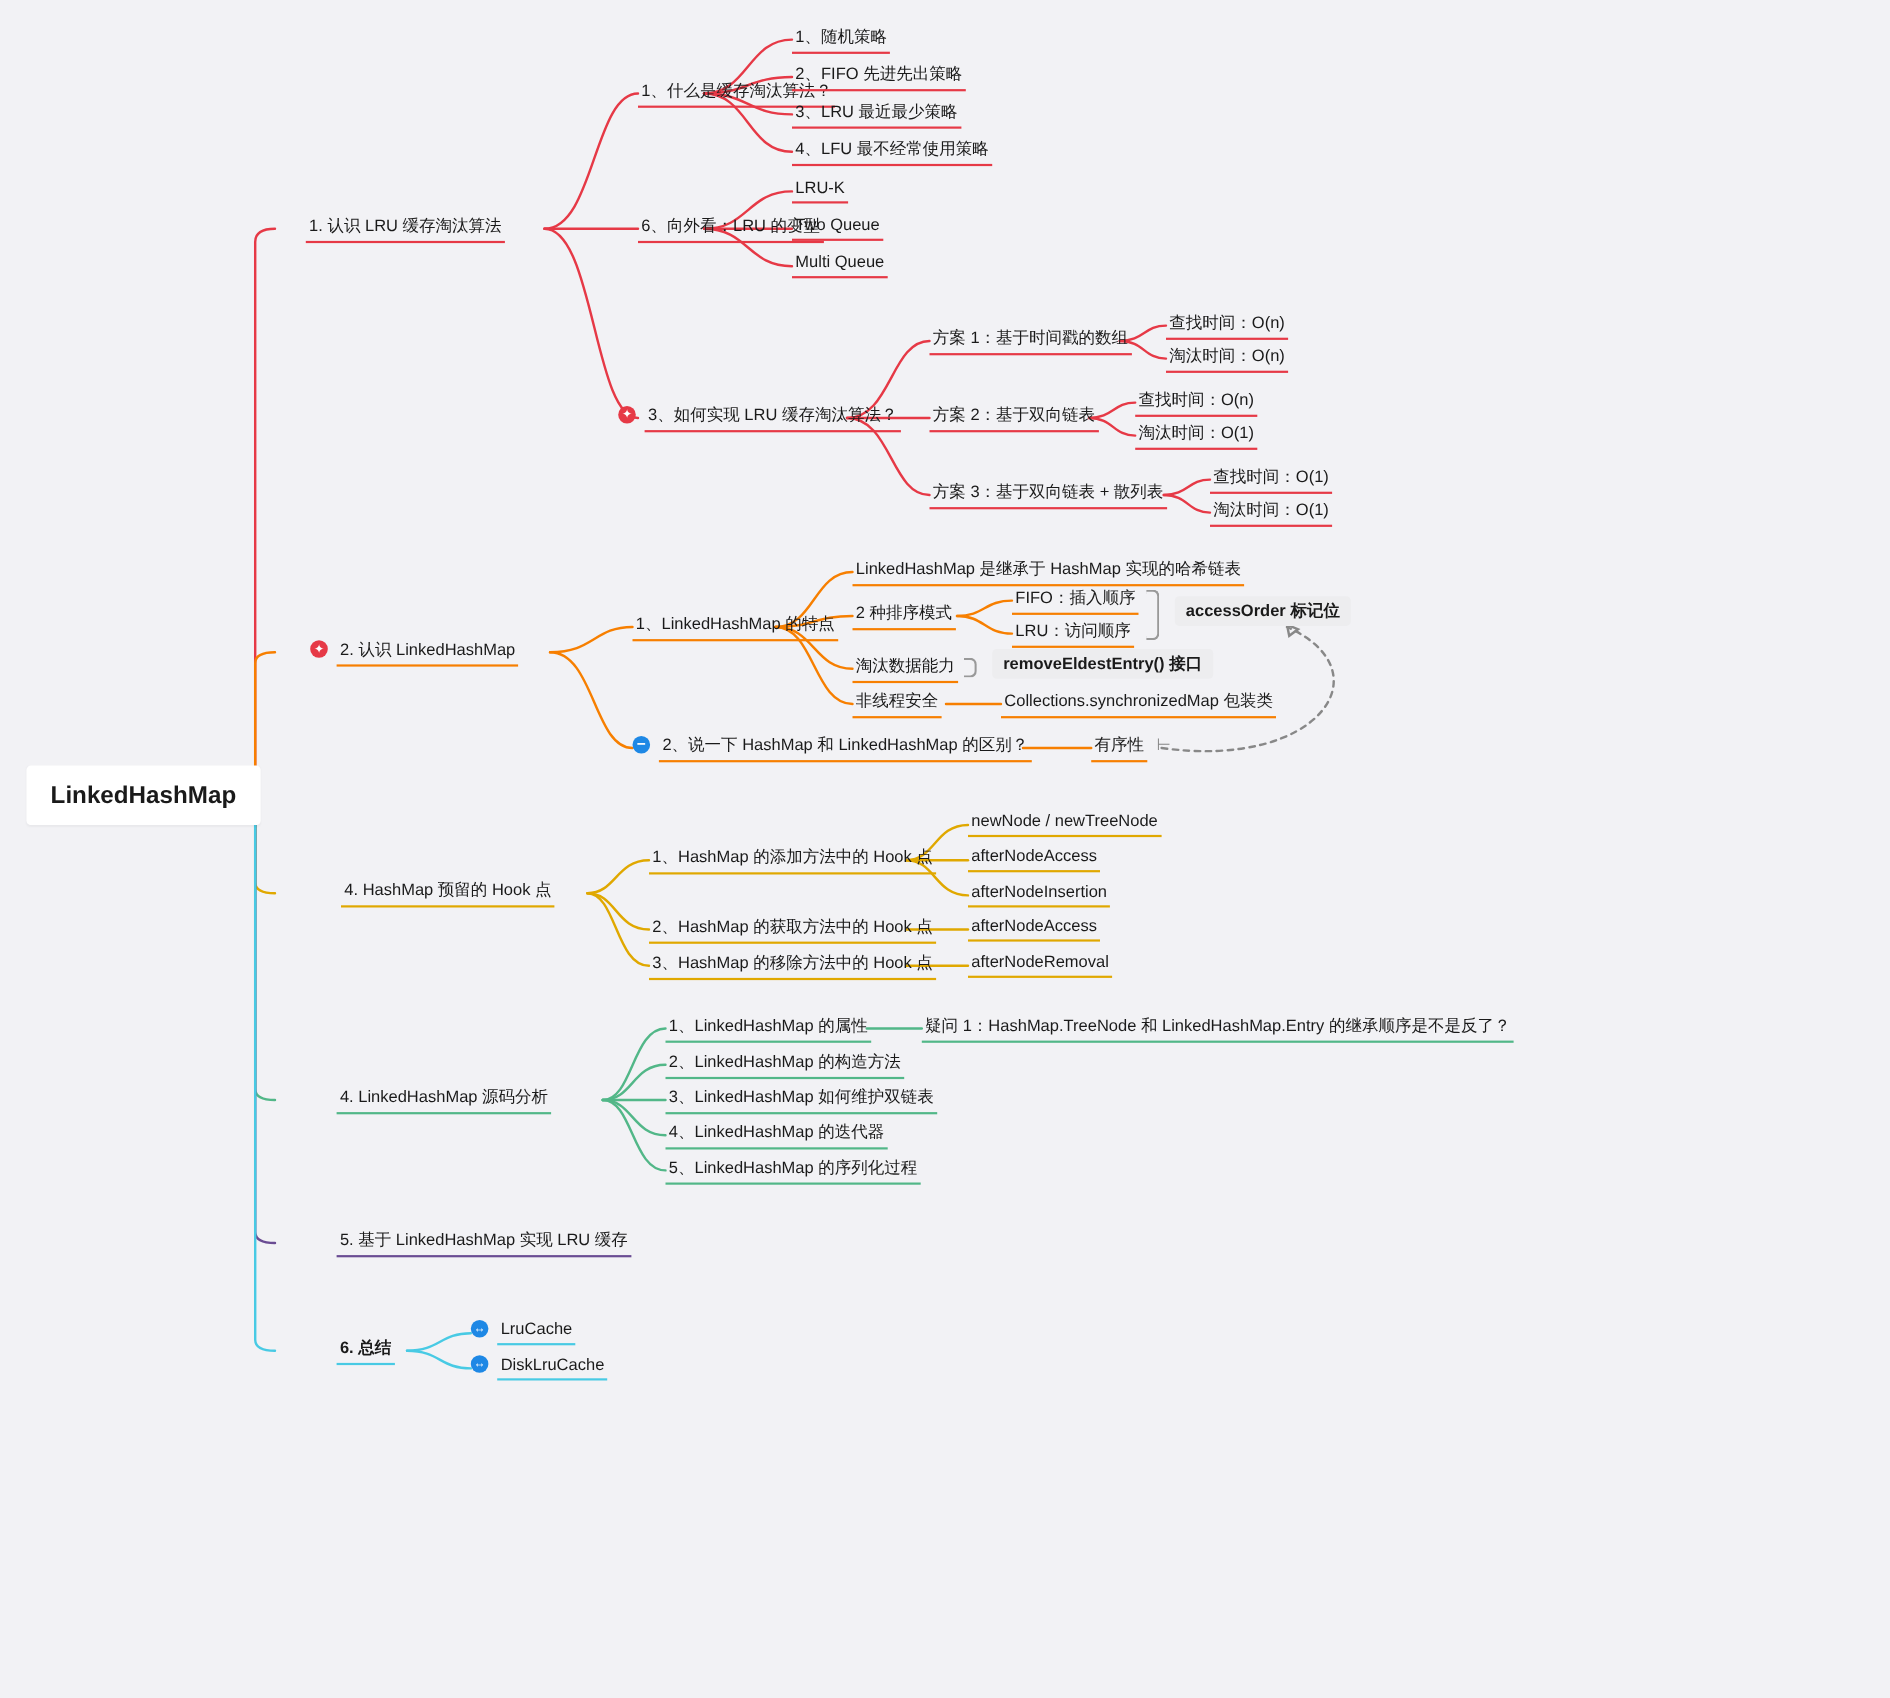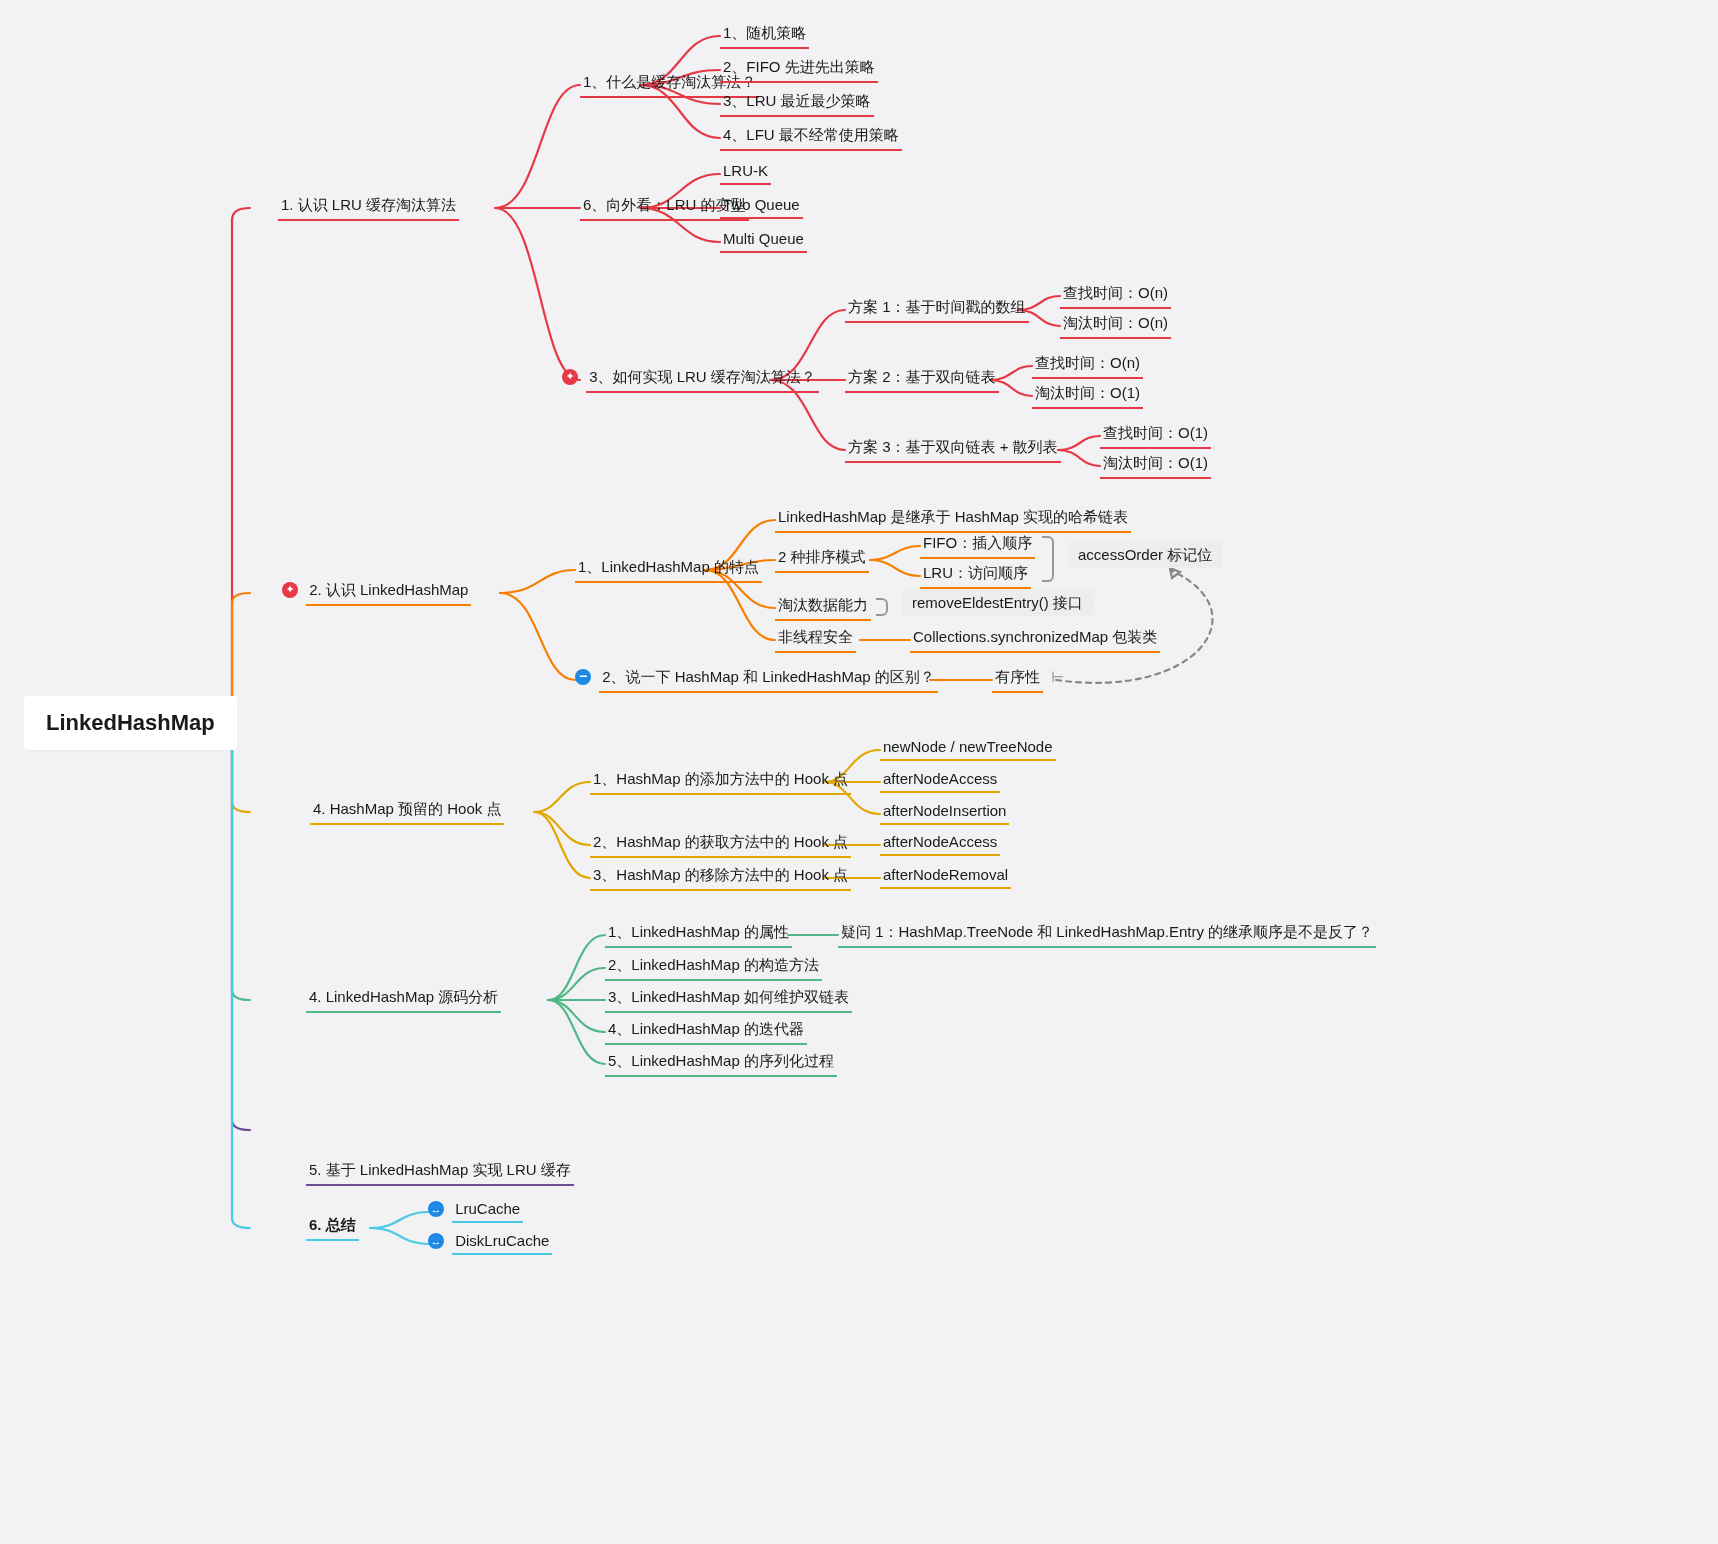--- a/index.html
+++ b/index.html
@@ -55,21 +55,21 @@
 }
 .icon-arrow { background: #1e88e5; }
 .icon-arrow::after {
   content: "↔"; color: #fff; font-size: 11px; position: absolute;
   left: 50%; top: 50%; transform: translate(-50%,-52%);
 }
 .tag {
   background: #ededef;
   padding: 5px 10px;
   border-radius: 4px;
-  font-weight: 400;
+  font-weight: 700;
 }
 svg.connectors {
   position: absolute;
   left: 0; top: 0;
   width: 1718px; height: 1544px;
   pointer-events: none;
 }
 svg.connectors path {
   fill: none;
   stroke-width: 2.2;
@@ -214,21 +214,21 @@
 <div class="node" style="left:880px;top:866px"><span class="underline" style="border-color:#e0a800">afterNodeRemoval</span></div>
 
 <div class="node" style="left:306px;top:988px"><span class="underline" style="border-color:#52b788;font-weight:500">4. LinkedHashMap 源码分析</span></div>
 <div class="node" style="left:605px;top:923px"><span class="underline" style="border-color:#52b788">1、LinkedHashMap 的属性</span></div>
 <div class="node" style="left:838px;top:923px"><span class="underline" style="border-color:#52b788">疑问 1：HashMap.TreeNode 和 LinkedHashMap.Entry 的继承顺序是不是反了？</span></div>
 <div class="node" style="left:605px;top:956px"><span class="underline" style="border-color:#52b788">2、LinkedHashMap 的构造方法</span></div>
 <div class="node" style="left:605px;top:988px"><span class="underline" style="border-color:#52b788">3、LinkedHashMap 如何维护双链表</span></div>
 <div class="node" style="left:605px;top:1020px"><span class="underline" style="border-color:#52b788">4、LinkedHashMap 的迭代器</span></div>
 <div class="node" style="left:605px;top:1052px"><span class="underline" style="border-color:#52b788">5、LinkedHashMap 的序列化过程</span></div>
 
-<div class="node" style="left:306px;top:1161px"><span class="underline" style="border-color:#6a4c93;font-weight:500">5. 基于 LinkedHashMap 实现 LRU 缓存</span></div>
+<div class="node" style="left:306px;top:1118px"><span class="underline" style="border-color:#6a4c93;font-weight:500">5. 基于 LinkedHashMap 实现 LRU 缓存</span></div>
 
 <div class="node" style="left:306px;top:1216px"><span class="underline" style="border-color:#48cae4;font-weight:700">6. 总结</span></div>
 <div class="node" style="left:428px;top:1200px">
   <span class="icon icon-arrow"></span>
   <span class="underline" style="border-color:#48cae4">LruCache</span>
 </div>
 <div class="node" style="left:428px;top:1232px">
   <span class="icon icon-arrow"></span>
   <span class="underline" style="border-color:#48cae4">DiskLruCache</span>
 </div>

